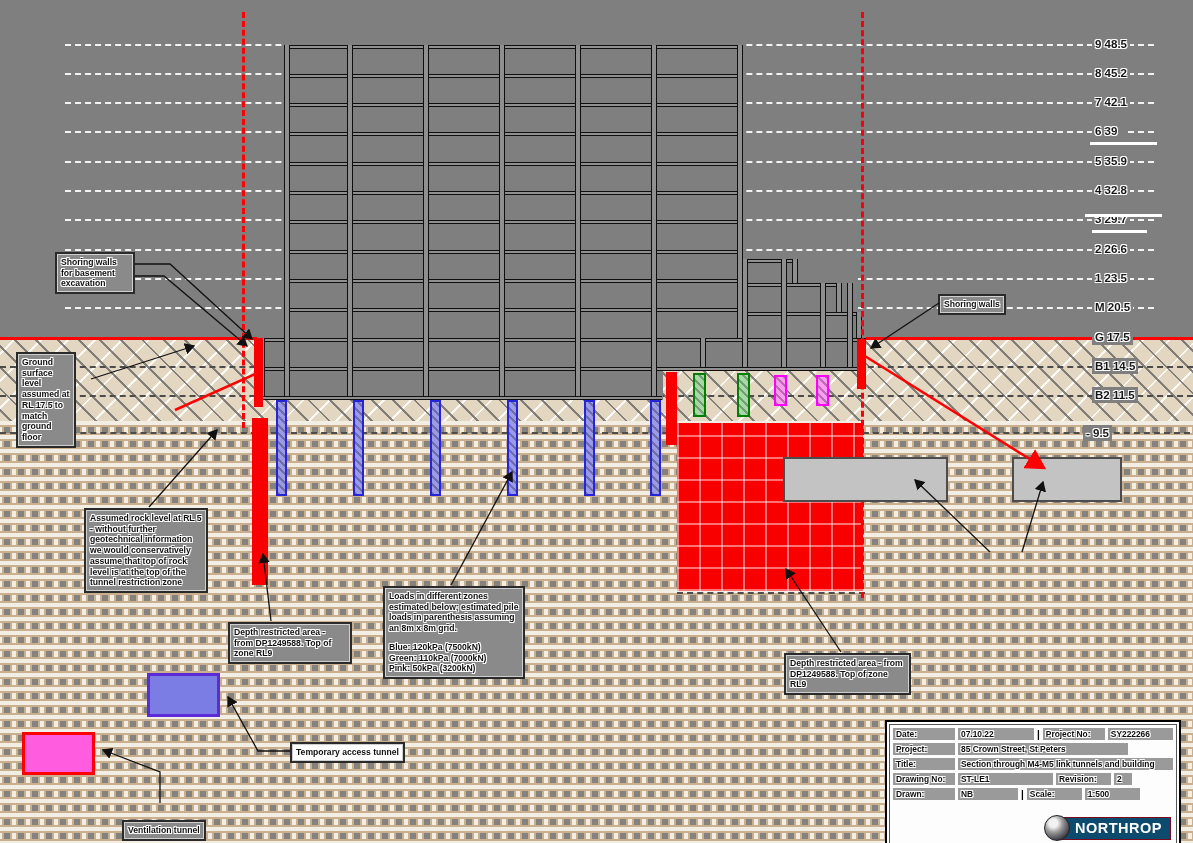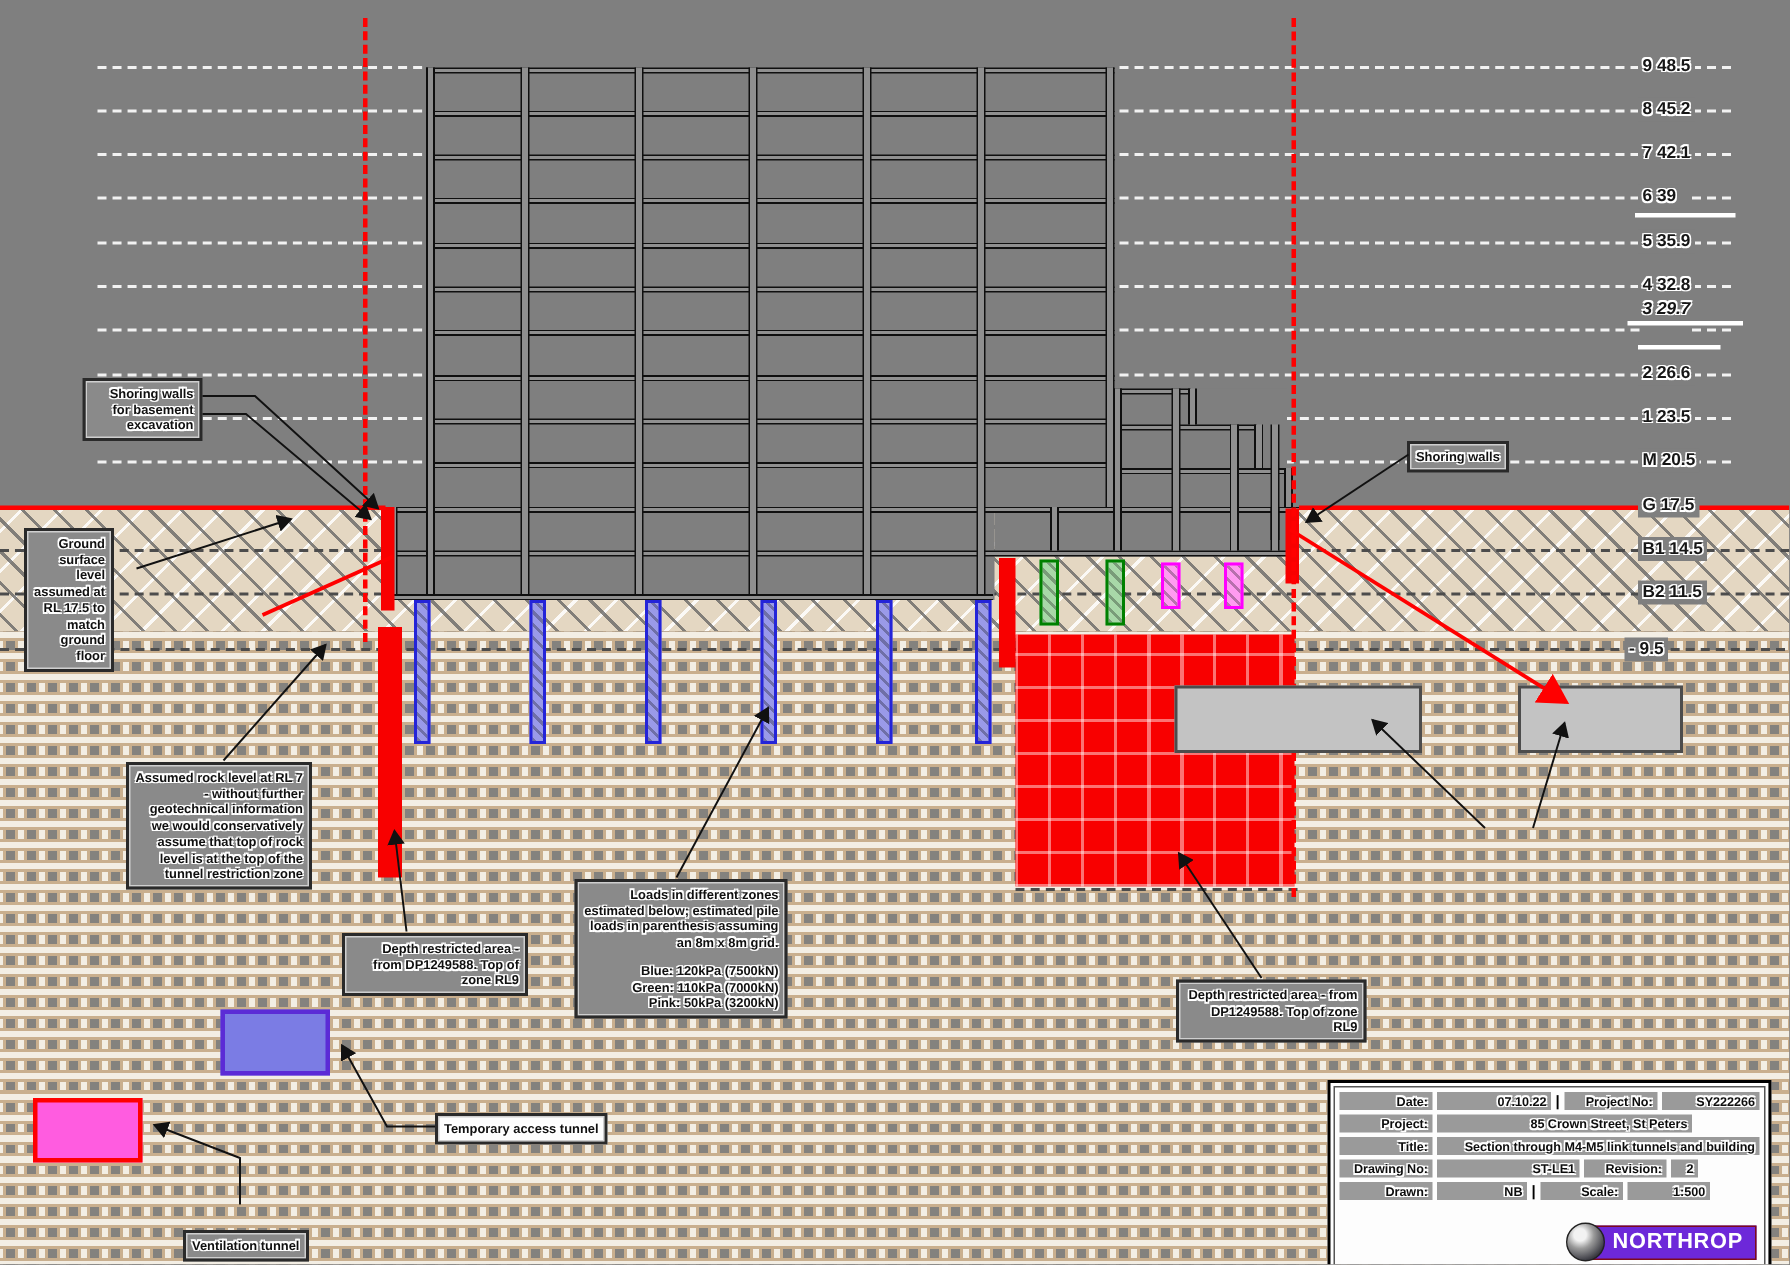--- a/index.html
+++ b/index.html
@@ -23,21 +23,21 @@
   .dashD{height:0;border-top:2px dashed #4c4c4c;}
   .red-line{background:#f00;height:3px;}
   .red-dash-v{width:0;border-left:3px dashed #f00;}
   .pile{box-sizing:border-box;border:2px solid;
         background-image:repeating-linear-gradient(45deg, rgba(0,0,0,.28) 0 2px, transparent 2px 6px);}
   .zone-grid{background-image:
       repeating-linear-gradient(0deg, rgba(255,255,255,.45) 0 2px, transparent 2px 22px),
       repeating-linear-gradient(90deg, rgba(255,255,255,.45) 0 2px, transparent 2px 22px);}
   .tunnel{box-sizing:border-box;border:2px solid #4c4c4c;}
   
-  .halo{text-shadow:-1px -1px 0 #fff,1px -1px 0 #fff,-1px 1px 0 #fff,1px 1px 0 #fff,0 1px 0 #fff,0 -1px 0 #fff;text-align:right;}
+  .halo{text-shadow:-1px -1px 0 #fff,1px -1px 0 #fff,-1px 1px 0 #fff,1px 1px 0 #fff,0 1px 0 #fff,0 -1px 0 #fff;}
   .lvl{font-size:11.5px;font-weight:bold;color:#161616;background:#7f7f7f;padding:0 3px;
        white-space:nowrap;line-height:16px;}
   .annot{box-sizing:border-box;background:#8a8a8a;border:2px solid #2a2a2a;box-shadow:inset 0 0 0 1px #cfcfcf;
          color:#101010;font-size:8.6px;font-weight:bold;line-height:1.25;padding:3px 4px;}
   .annot.white{background:#fdfdfd;}
   .wmark{background:#fff;height:3px;}
   
   #tblock{box-sizing:border-box;background:#fdfdfd;border:2px solid #000;box-shadow:inset 0 0 0 2px #fff, inset 0 0 0 3px #555;padding:5px 6px 4px 6px;}
   .trow{display:flex;align-items:center;height:14px;margin-bottom:1px;gap:3px;}
   .tcell{background:#9a9a9a;color:#0d0d0d;font-size:8.4px;font-weight:bold;line-height:12px;
@@ -160,40 +160,40 @@
   <div class="abs red-dash-v z7" style="left:242px;top:12px;height:416px;"></div>
   <div class="abs red-dash-v z7" style="left:861px;top:12px;height:586px;"></div>
 
   <div id="levels">
       <div class="abs lvl halo z9" style="left: 1092px; top: 36px;">9 48.5</div>
       <div class="abs lvl halo z9" style="left: 1092px; top: 65px;">8 45.2</div>
       <div class="abs lvl halo z9" style="left: 1092px; top: 94px;">7 42.1</div>
       <div class="abs lvl halo z9" style="left: 1092px; top: 123px;">6 39</div>
       <div class="abs lvl halo z9" style="left: 1092px; top: 153px;">5 35.9</div>
       <div class="abs lvl halo z9" style="left: 1092px; top: 182px;">4 32.8</div>
-      <div class="abs lvl halo z9" style="left: 1092px; top: 198px; font-style: italic;">3 29.7</div>
+      <div class="abs lvl halo z9" style="left: 1092px; top: 211px;">3 29.7</div>
       <div class="abs lvl halo z9" style="left: 1092px; top: 241px;">2 26.6</div>
       <div class="abs lvl halo z9" style="left: 1092px; top: 270px;">1 23.5</div>
       <div class="abs lvl halo z9" style="left: 1092px; top: 299px;">M 20.5</div>
       <div class="abs lvl halo z9" style="left: 1092px; top: 329px;">G 17.5</div>
       <div class="abs lvl halo z9" style="left: 1092px; top: 358px;">B1 14.5</div>
       <div class="abs lvl halo z9" style="left: 1092px; top: 387px;">B2 11.5</div>
     </div>
   <div class="abs lvl halo z9" style="left:1083px;top:425px;">- 9.5</div>
 
   <div class="abs wmark z9" style="left:1090px;top:142px;width:67px;"></div>
   <div class="abs wmark z9" style="left:1085px;top:214px;width:77px;"></div>
   <div class="abs wmark z9" style="left:1092px;top:230px;width:55px;"></div>
 
   <div class="abs z9" id="access-tunnel" style="left: 147px; top: 673px; width: 73px; height: 44px; border: 3px solid rgb(91, 43, 214); box-sizing: border-box; background-color: rgb(123, 124, 228);"></div>
   <div class="abs z9" id="vent-tunnel" style="left: 22px; top: 732px; width: 73px; height: 43px; border: 3px solid rgb(255, 0, 0); box-sizing: border-box; background-color: rgb(255, 92, 224);"></div>
 
   <div class="abs annot halo z11" style="left:55px;top:252px;width:80px;">Shoring walls for basement excavation</div>
   <div class="abs annot halo z11" style="left:16px;top:352px;width:60px;">Ground surface level assumed at RL 17.5 to match ground floor</div>
-  <div class="abs annot halo z11" style="left:84px;top:508px;width:124px;">Assumed rock level at RL 7 - without further geotechnical information we would conservatively assume that top of rock level is at the top of the tunnel restriction zone</div>
+  <div class="abs annot halo z11" style="left:84px;top:508px;width:124px;">Assumed rock level at RL 5 - without further geotechnical information we would conservatively assume that top of rock level is at the top of the tunnel restriction zone</div>
   <div class="abs annot halo z11" style="left:228px;top:622px;width:124px;">Depth restricted area - from DP1249588. Top of zone RL9</div>
   <div class="abs annot halo z11" style="left:383px;top:586px;width:142px;">
     <div>Loads in different zones estimated below; estimated pile loads in parenthesis assuming an 8m x 8m grid.</div>
     <div style="height:8px"></div>
     <div>Blue: 120kPa (7500kN)</div>
     <div>Green: 110kPa (7000kN)</div>
     <div>Pink: 50kPa (3200kN)</div>
   </div>
   <div class="abs annot white halo z11" style="left:290px;top:742px;white-space:nowrap;">Temporary access tunnel</div>
   <div class="abs annot halo z11" style="left:122px;top:796px;white-space:nowrap;margin-top:24px;">Ventilation tunnel</div>
@@ -253,16 +253,16 @@
     </div>
     <div class="trow">
       <span class="tcell halo" style="width:62px">Drawn:</span>
       <span class="tcell halo" style="width:60px">NB</span>
       <span class="tsep">|</span>
       <span class="tcell halo" style="width:55px">Scale:</span>
       <span class="tcell halo" style="width:55px">1:500</span>
     </div>
     <div id="logo">
       <span class="sphere"></span>
-      <span class="wordmark" style="background-color: #6d28d9;">NORTHROP</span>
+      <span class="wordmark" style="background-color: #0c4a6e;">NORTHROP</span>
     </div>
   </div>
 </div>
 
 </body></html>

